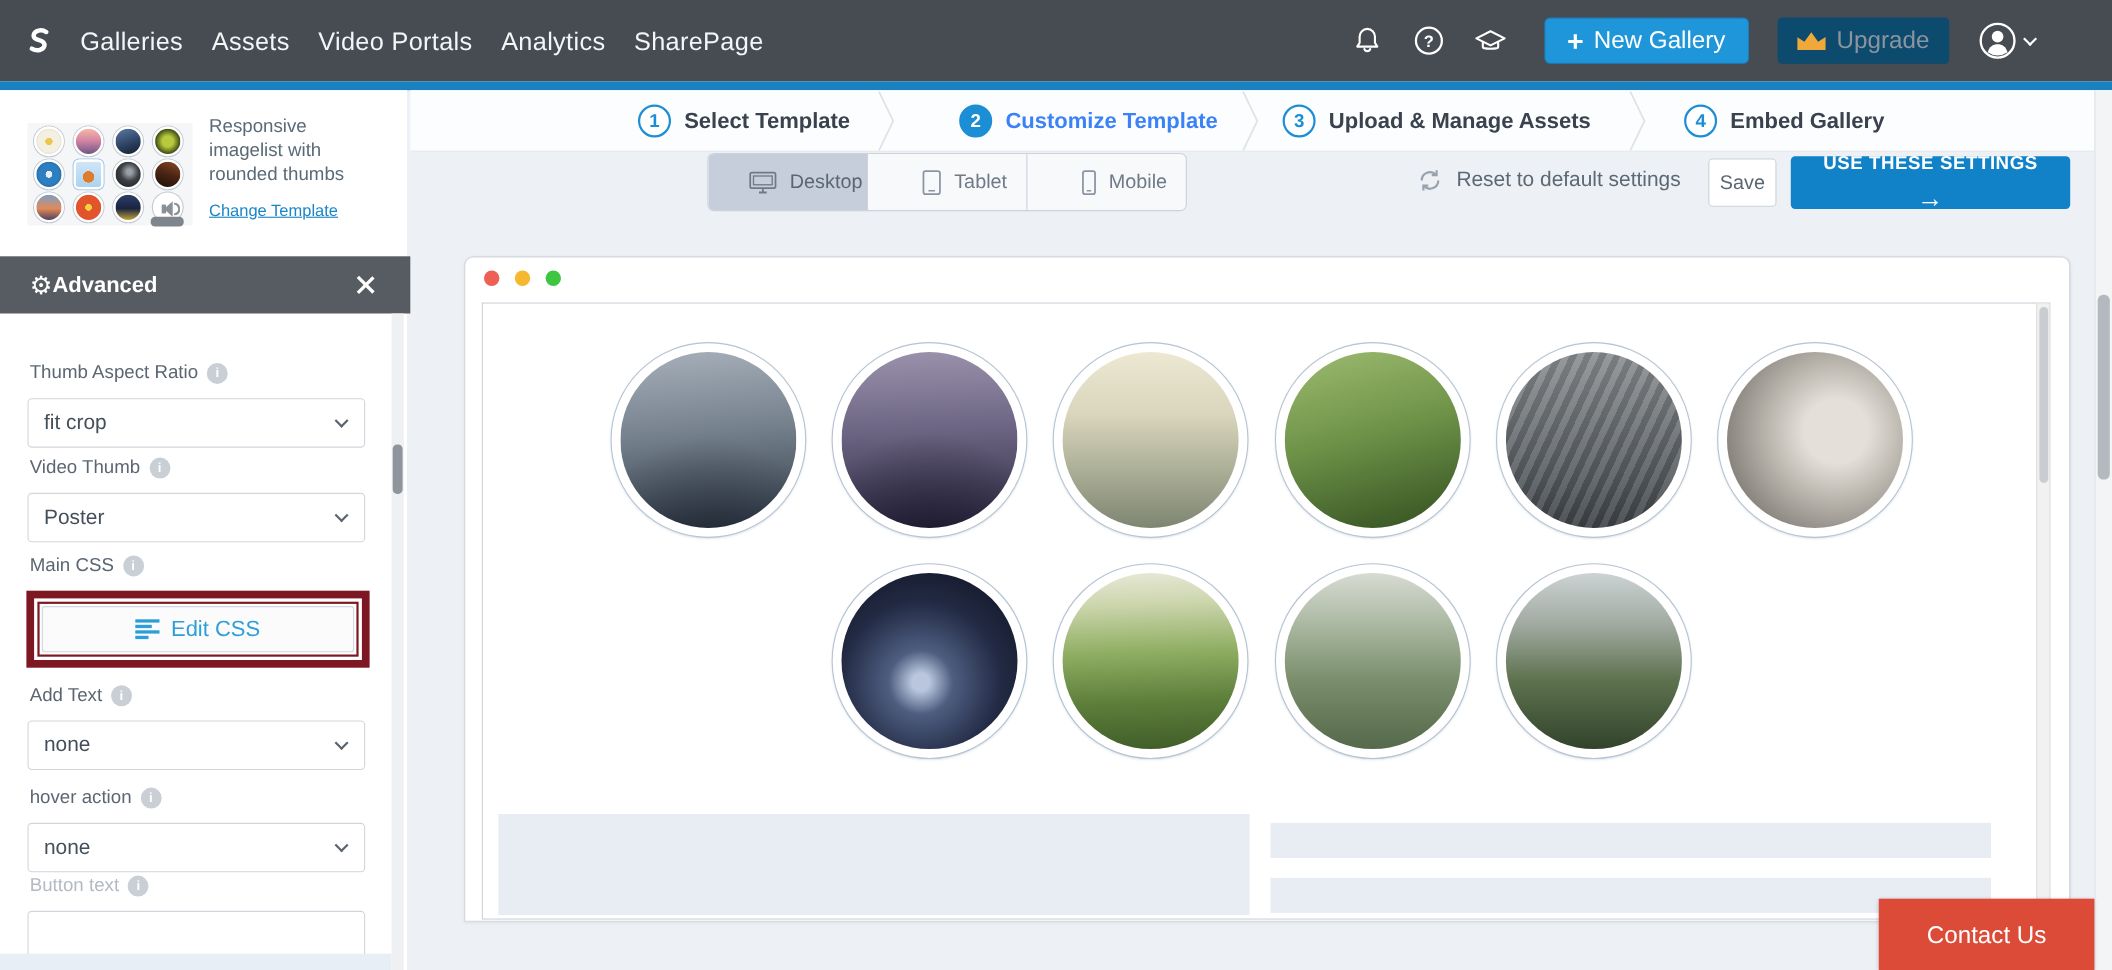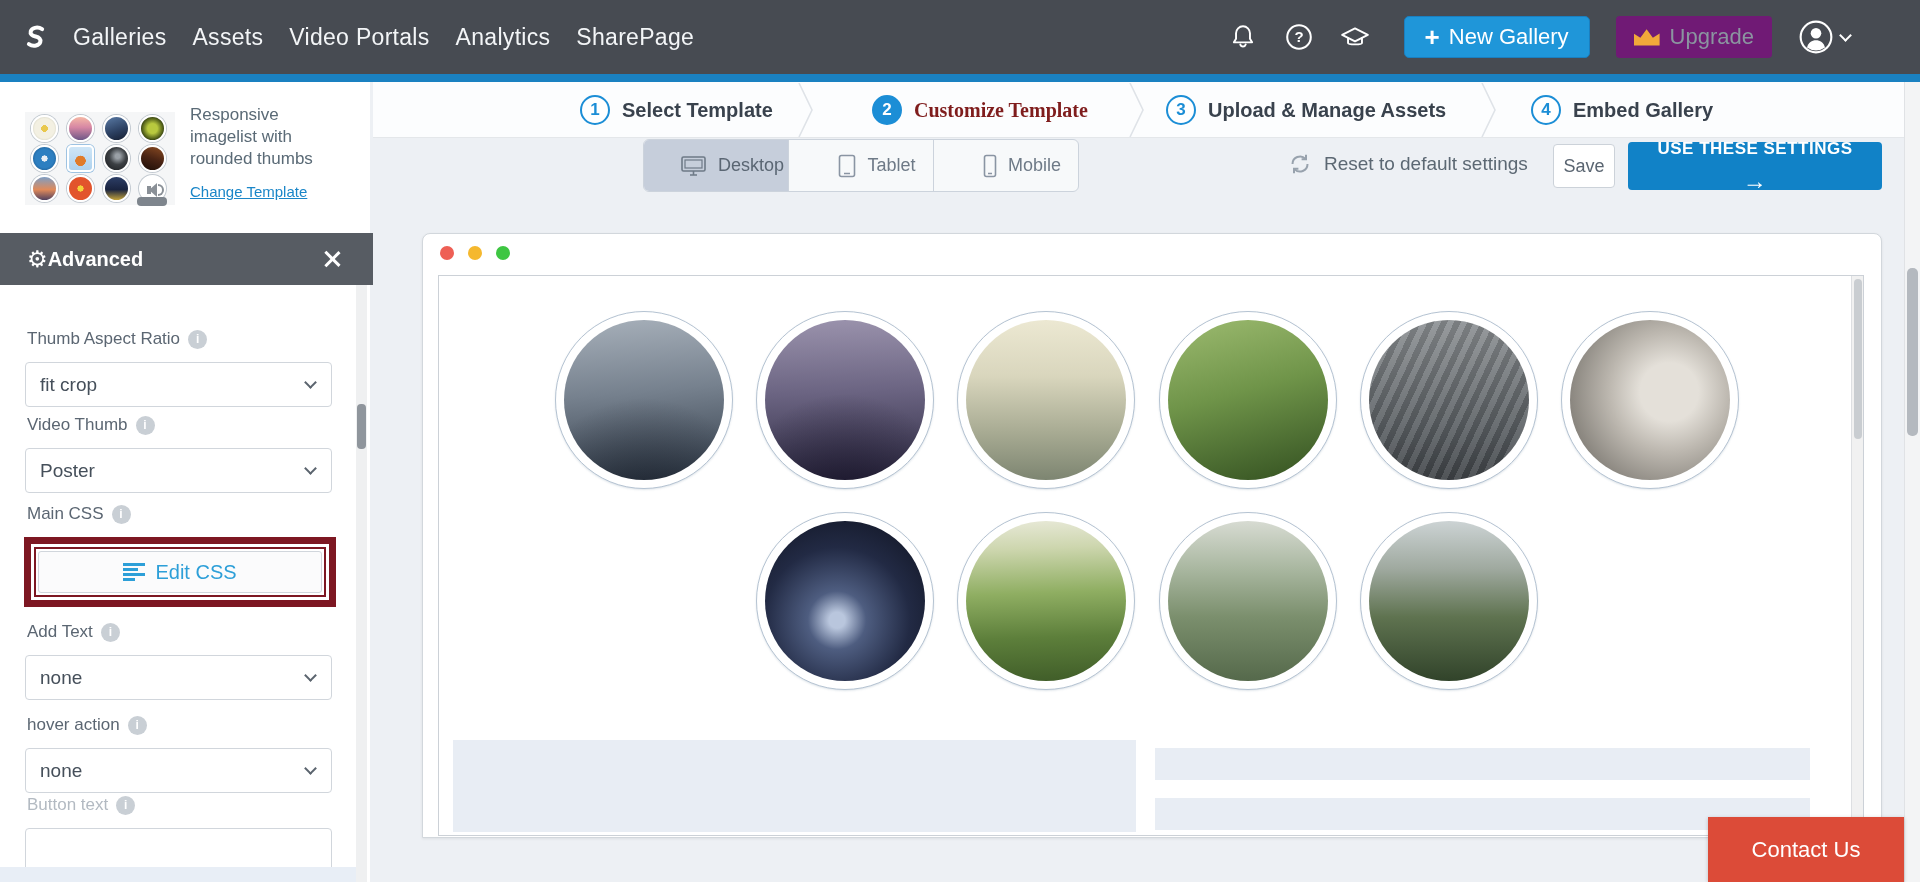--- a/index.html
+++ b/index.html
@@ -8,35 +8,35 @@
 
   
   .navbar { position:absolute; left:0; top:0; width:1920px; height:74px; background:#474b52; display:flex; align-items:center; }
   .logo { position:absolute; left:22px; top:23px; width:28px; height:28px; }
   .nav-links { position:absolute; left:73px; top:0; height:74px; display:flex; align-items:center; gap:26px; }
   .nav-link { color:#f3f5f7; font-size:23px; letter-spacing:.3px; cursor:pointer; white-space:nowrap; }
   .nav-right { position:absolute; right:70px; top:0; height:74px; display:flex; align-items:center; gap:26px; }
   .nav-ic { width:30px; height:30px; display:block; cursor:pointer; }
   .btn-newgallery { background:#1f96d9; border:1px solid #1a7fc0; border-radius:5px; color:#fff; font-size:22px; height:42px; padding:0 20px; display:flex; align-items:center; gap:9px; cursor:pointer; margin-left:8px; }
   .btn-newgallery .plus { font-size:26px; font-weight:bold; line-height:1; }
-  .btn-upgrade { background:#701a75; border-radius:4px; color:#8b95a0; font-size:22px; height:42px; padding:0 18px; display:flex; align-items:center; gap:10px; cursor:pointer; }
+  .btn-upgrade { background:#0c4a6e; border-radius:4px; color:#8b95a0; font-size:22px; height:42px; padding:0 18px; display:flex; align-items:center; gap:10px; cursor:pointer; }
   .crown { width:26px; height:17px; background:#f1a83a; clip-path:polygon(0 100%,0 30%,26% 55%,50% 5%,74% 55%,100% 30%,100% 100%); }
   .avatar-wrap { display:flex; align-items:center; gap:7px; cursor:pointer; }
   .chev-down { width:9px; height:9px; border-right:2px solid #fff; border-bottom:2px solid #fff; transform:rotate(45deg); margin-top:-4px; }
 
   
   .accent-bar { position:absolute; left:0; top:74px; width:1920px; height:8px; background:#1a81c1; }
 
   
   .stepper { position:absolute; left:373px; top:82px; width:1547px; height:56px; background:#fcfdfe; border-bottom:1px solid #e4e7ea; }
   .step { position:absolute; top:0; height:56px; display:flex; align-items:center; gap:12px; cursor:pointer; }
   .step-num { width:30px; height:30px; border-radius:50%; border:2px solid #1c8ed6; color:#1c8ed6; font-size:17px; font-weight:bold; display:flex; align-items:center; justify-content:center; background:#fff; }
   .step.active .step-num { background:#1c8ed6; color:#fff; }
   .step-label { font-size:20px; font-weight:bold; color:#39424d; }
-  .step.active .step-label { color:#7f1d1d;font-family:Liberation Serif, serif; }
+  .step.active .step-label { color:#3b82f6; }
   .step-sep { position:absolute; top:1px; }
 
   
   .sidebar { position:absolute; left:0; top:82px; width:370px; height:800px; background:#fff; }
   .tpl-thumb { position:absolute; left:25px; top:30px; width:150px; height:93px; background:#f5f6f7; display:grid; grid-template-columns:repeat(4,34px); grid-auto-rows:28px; gap:2px; padding:2px; }
   .tile { width:27px; height:27px; border-radius:50%; border:2px solid #fff; box-shadow:0 0 0 1px #c3cad1; margin:auto; position:relative; }
   .tile.sq { border-radius:5px; box-shadow:0 0 0 1px #9ec3e2; }
   .tile.speaker { background:#fff; }
   .spk { position:absolute; left:6px; top:9px; width:4px; height:8px; background:#8a9097; }
   .spk:before { content:""; position:absolute; left:2px; top:-3px; border:7px solid transparent; border-left:none; border-right:8px solid #8a9097; }

